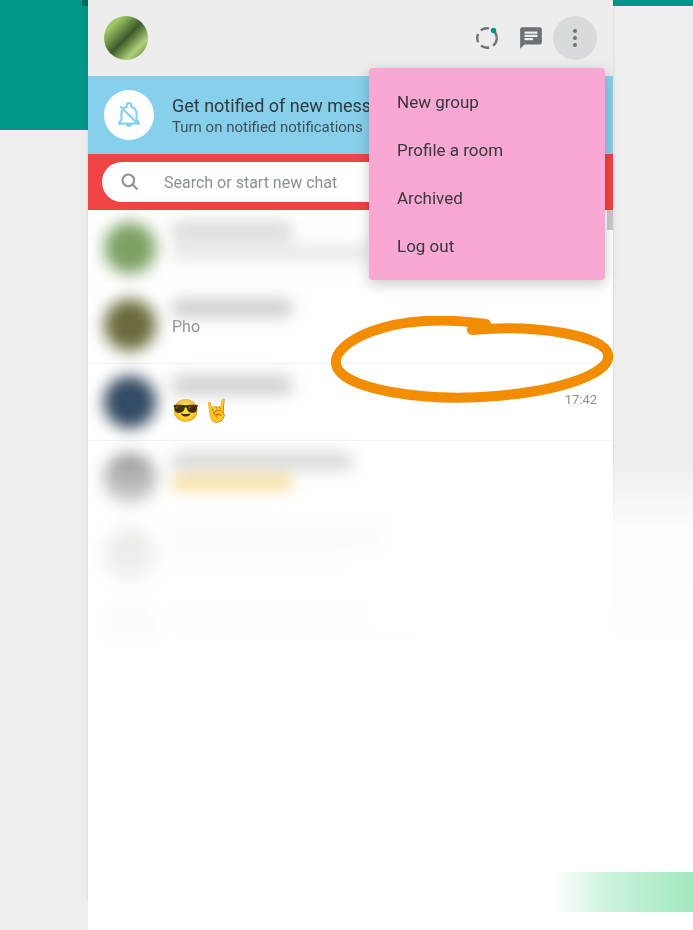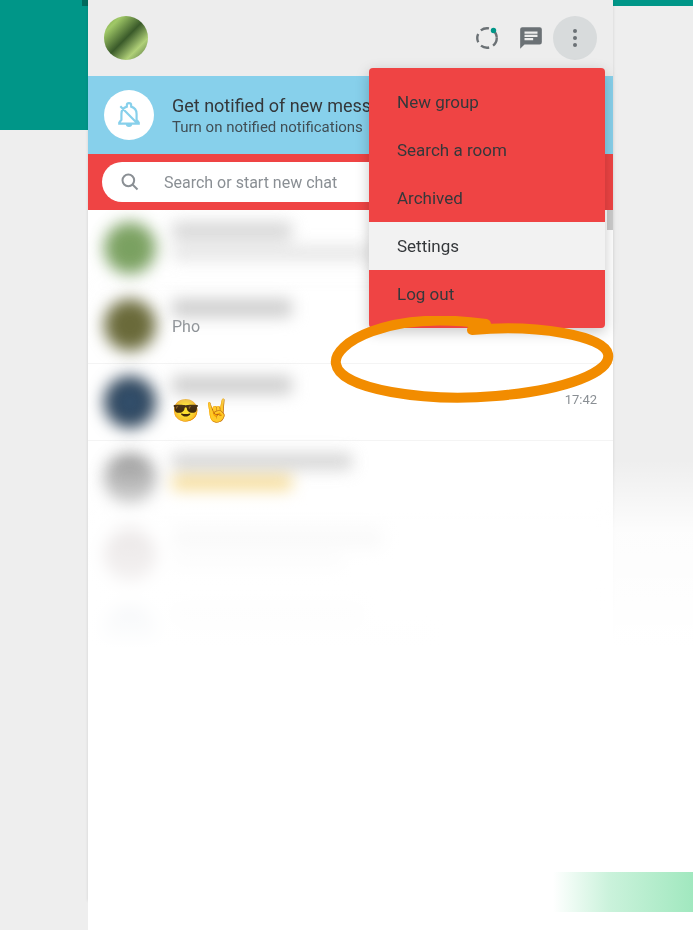--- a/index.html
+++ b/index.html
@@ -24,21 +24,21 @@
 .chat-list { position: relative; height: 670px; overflow: hidden; }
 .chat-item { display:flex; align-items:flex-start; gap:16px; padding:12px 16px; border-bottom:1px solid #f4f4f4; filter: blur(8px); opacity:0.8; }
 .chat-item.noblur { filter:none; opacity:1; }
 .ci-av { width:52px; height:52px; border-radius:50%; flex:0 0 52px; }
 .ci-body { flex:1; min-width:0; }
 .ci-name { font-size:17px; color:#181818; height:18px; background:#ccc; border-radius:4px; width:120px; }
 .ci-time { font-size:13px; color:#8a8f94; }
 .ci-msg { font-size:15px; color:#8a8f94; height:14px; background:#ddd; border-radius:4px; width:200px; margin-top:6px;}
 .emoji-row { font-size:22px; letter-spacing:4px; }
 .pho { font-size:16px; color:#8a8f94; }
-.dropdown { position: absolute; left: 369px; top: 68px; width: 236px; background: #ef4444; border-radius: 4px; box-shadow: 0 4px 14px rgba(0,0,0,0.22); padding: 10px 0; z-index: 50; }
+.dropdown { position: absolute; left: 369px; top: 68px; width: 236px; background: #f9a8d4; border-radius: 4px; box-shadow: 0 4px 14px rgba(0,0,0,0.22); padding: 10px 0; z-index: 50; }
 .dd-item { padding: 14px 28px; font-size: 17px; color: #35383b; cursor: pointer; }
 .dd-item.hovered { background: #f2f2f2; }
 .circled { position:absolute; left:326px; top:316px; width:292px; height:90px; z-index:60; pointer-events:none; }
 .chat-scroll { position:absolute; right:0; top:0; width:6px; height:20px; background:#ccc; }
 .white-overlay { position:absolute; left:88px; top:460px; width:605px; height:470px; background:linear-gradient(to bottom, rgba(255,255,255,0) 0%, rgba(255,255,255,0.85) 15%, #ffffff 40%); pointer-events:none; }
 .green-corner { position:absolute; right:0; bottom:18px; width:140px; height:40px; background:linear-gradient(to right, rgba(46,204,113,0) 0%, rgba(46,204,113,0.25) 40%, rgba(46,204,113,0.45) 100%); }
 .teal-top-border { position:absolute; left:88px; top:0; right:0; height:6px; background:#009688; }
 </style>
 </head>
 <body>
@@ -156,23 +156,22 @@
       <div class="ci-body">
           <div class="ci-name" style="width:150px"></div>
           <div class="ci-msg" style="width:180px"></div>
         </div>
     </div>
   </div>
 </div>
 
 <div class="dropdown">
   <div class="dd-item">New group</div>
-  <div class="dd-item">Search a room</div>
+  <div class="dd-item">Profile a room</div>
   <div class="dd-item">Archived</div>
-  <div class="dd-item hovered">Settings</div>
   <div class="dd-item">Log out</div>
 </div>
 
 <svg class="circled" viewBox="0 0 292 90">
   <path d="M 160 8 C 60 -6, 6 28, 10 48 C 14 74, 100 86, 170 80 C 240 74, 286 56, 282 38 C 278 20, 212 8, 146 14" fill="none" stroke="#F28C00" stroke-width="10" stroke-linecap="round"></path>
 </svg>
 
 <div class="white-overlay"></div>
 <div class="green-corner"></div>
 

